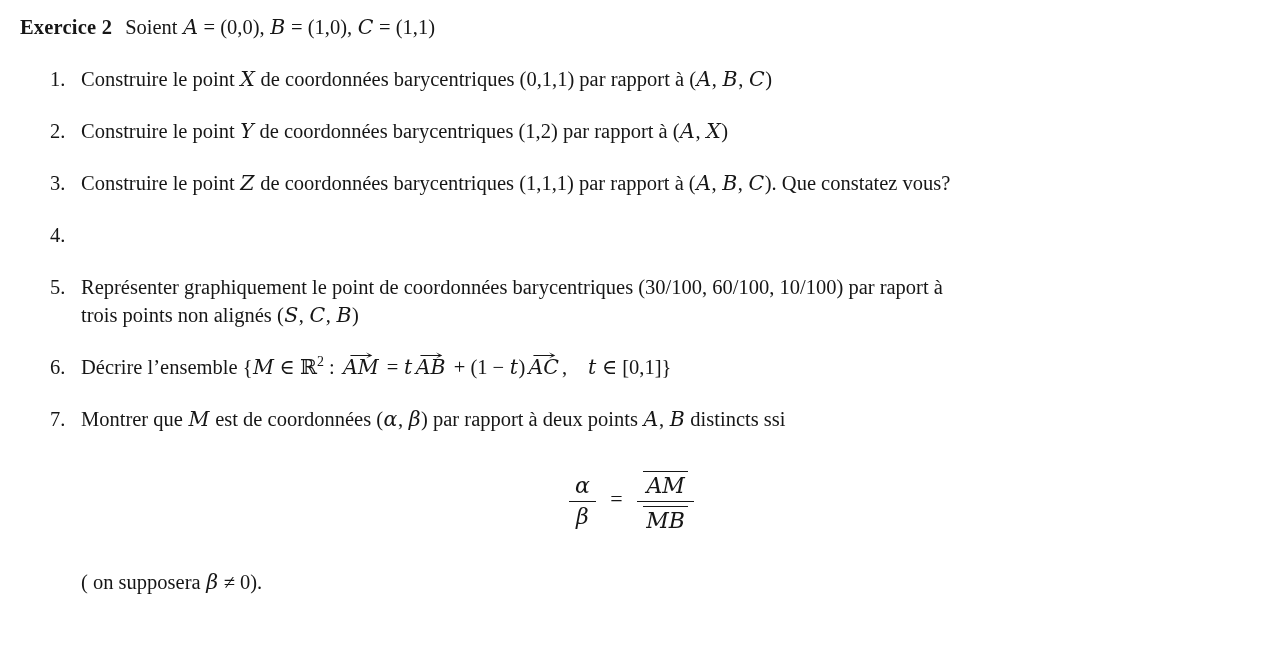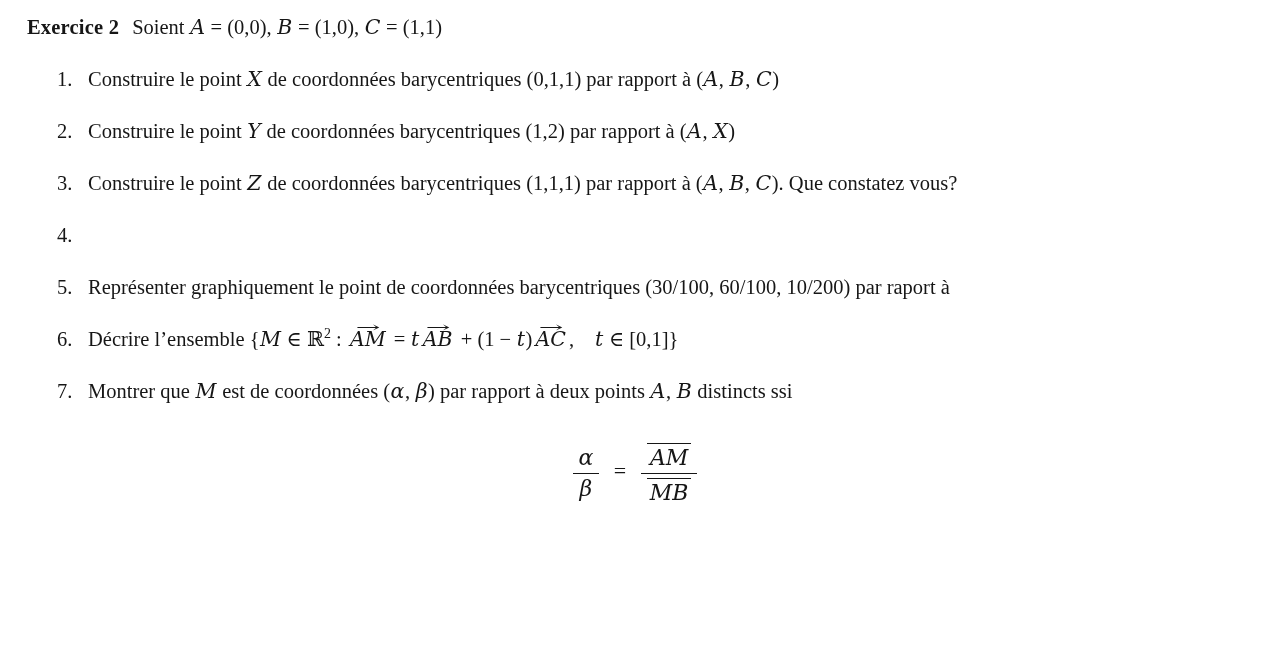--- a/index.html
+++ b/index.html
@@ -13,21 +13,21 @@
     overflow: hidden;
     color: #161616;
     font-family: "Liberation Serif", "DejaVu Serif", serif;
     font-size: 20.5px;
     -webkit-font-smoothing: antialiased;
   }
   .page {
     position: relative;
     width: 100%;
     height: 100%;
-    padding: 13px 20px 0 27px;
+    padding: 13px 20px 0 20px;
     box-sizing: border-box;
   }
   
   .header {
     line-height: 28px;
     white-space: nowrap;
   }
   .ex-label {
     font-weight: bold;
     letter-spacing: 0.2px;
@@ -148,21 +148,22 @@
         </div>
       </div>
       <div class="item">
         <span class="item-num">4.</span>
         <div class="item-lines">
         </div>
       </div>
       <div class="item">
         <span class="item-num">5.</span>
         <div class="item-lines">
-          <div class="line">Représenter graphiquement le point de coordonnées barycentriques (30/100, 60/100, 10/200) par raport à</div>
+          <div class="line">Représenter graphiquement le point de coordonnées barycentriques (30/100, 60/100, 10/100) par raport à</div>
+          <div class="line">trois points non alignés (<span class="mi">S</span>, <span class="mi">C</span>, <span class="mi">B</span>)</div>
         </div>
       </div>
       <div class="item">
         <span class="item-num">6.</span>
         <div class="item-lines">
           <div class="line">Décrire l’ensemble {<span class="mi">M</span> ∈ ℝ<sup class="msup">2</sup> : <span class="vec"><span class="vec-arrow">→</span><span>AM</span></span> = <span class="mi">t</span><span class="vec"><span class="vec-arrow">→</span><span>AB</span></span> + (1 − <span class="mi">t</span>)<span class="vec"><span class="vec-arrow">→</span><span>AC</span></span>, <span class="mi">t</span> ∈ [0,1]}</div>
         </div>
       </div>
       <div class="item">
         <span class="item-num">7.</span>
@@ -177,14 +178,15 @@
       <span class="num mi">α</span>
       <span class="den mi">β</span>
     </span>
     <span class="rel">=</span>
     <span class="frac">
       <span class="num"><span class="ol mi">AM</span></span>
       <span class="den"><span class="ol mi">MB</span></span>
     </span>
   </div>
 
+  <div class="footer">( on supposera <span class="mi">β</span> ≠ 0).</div>
 
 </div>
 
 </body></html>

